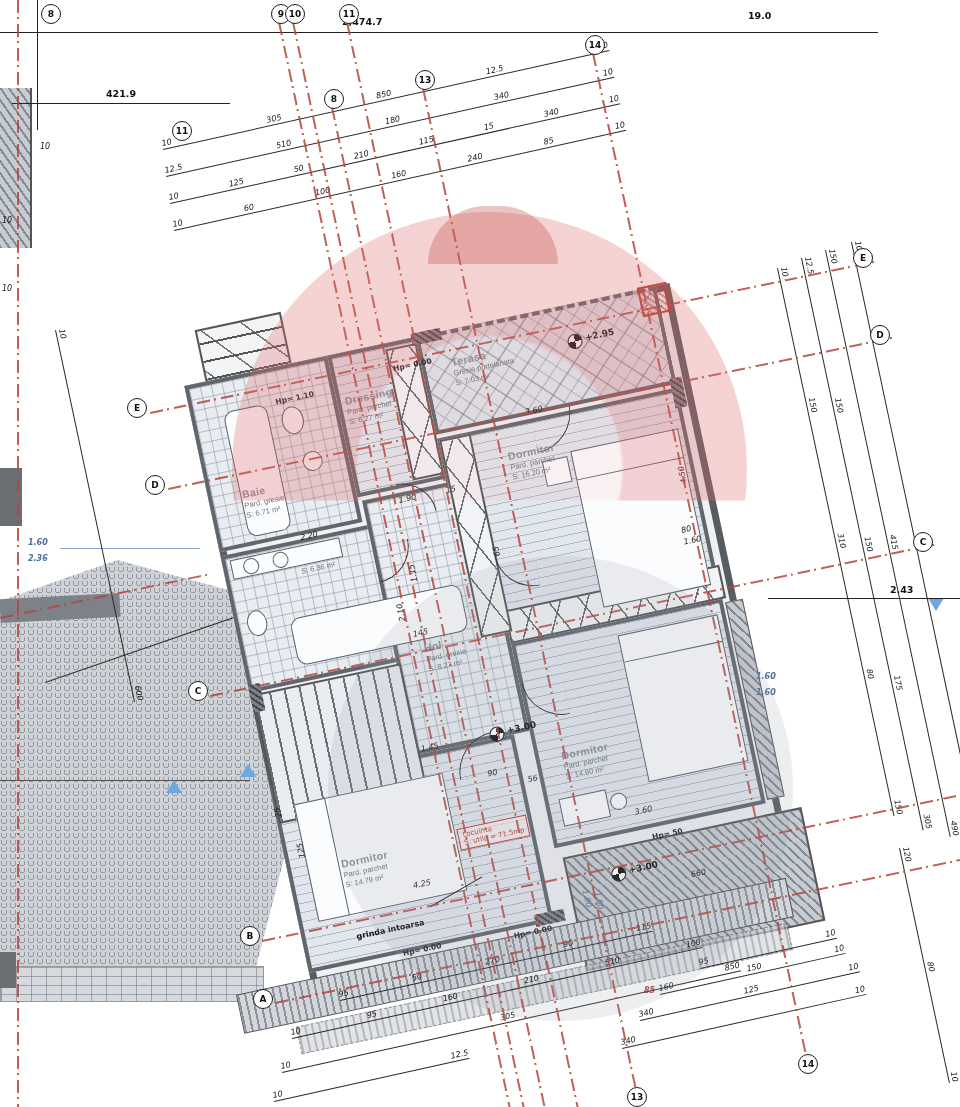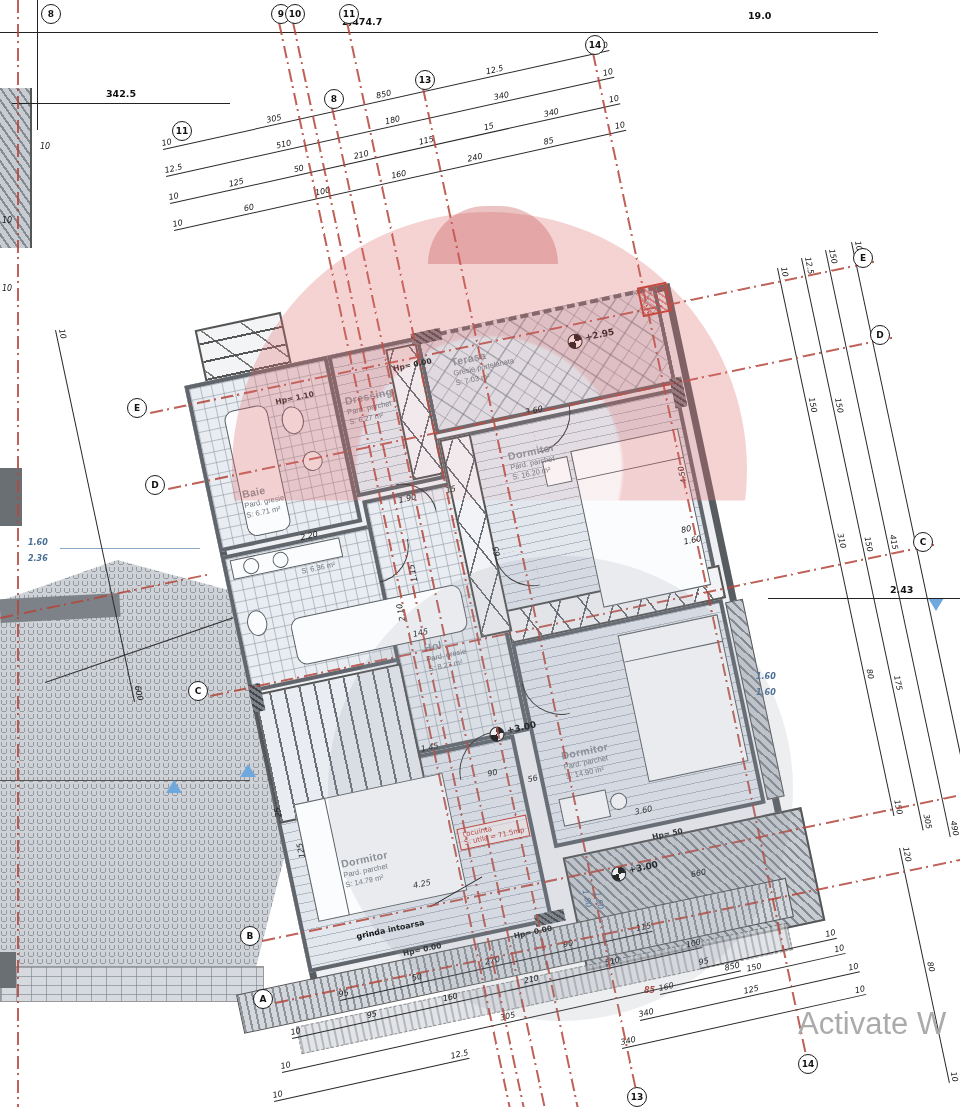--- a/index.html
+++ b/index.html
@@ -83,21 +83,21 @@
 <div id="canvas">
 
   <div class="abs wm" id="wm-gray"></div>
   <div class="abs wm" id="wm-pink"></div>
   <div class="abs wm" id="wm-pink-core"></div>
 
   <div class="abs blk" style="left:0;top:32px;width:878px;"></div>
   <div class="abs dimtxt" style="left:342px;top:16px;">2,474.7</div>
   <div class="abs dimtxt" style="left:748px;top:10px;">19.0</div>
   <div class="abs blk" style="left:12px;top:103px;width:218px;"></div>
-  <div class="abs dimtxt" style="left:106px;top:88px;">342.5</div>
+  <div class="abs dimtxt" style="left:106px;top:88px;">421.9</div>
   <div class="abs" style="left:37px;top:0;height:130px;border-left:1.2px solid #222;z-index:12;"></div>
   <div class="abs small" style="left:40px;top:142px;">10</div>
   <div class="abs small" style="left:2px;top:216px;">10</div>
   <div class="abs small" style="left:2px;top:284px;">10</div>
 
   <div class="abs axisvert" style="left:17px;top:0;height:1107px;"></div>
   <div class="abs axis v" style="left:280px;top:22px;width:1130px;"></div>
   <div class="abs axis v" style="left:294px;top:22px;width:1130px;"></div>
   <div class="abs axis v" style="left:348px;top:22px;width:1120px;"></div>
   <div class="abs axis v" style="left:333px;top:107px;width:1030px;"></div>
@@ -398,15 +398,14 @@
     <div class="abs idim" style="left:458px;top:645px;">660</div>
     <div class="abs idim" style="left:520px;top:306px;">80</div>
     <div class="abs idim" style="left:520px;top:318px;">1.60</div>
     <div class="abs idim rot90" style="left:74px;top:540px;">125</div>
     <div class="abs idim rot90" style="left:62px;top:498px;">25</div>
     <div class="abs idim rot90" style="left:330px;top:288px;">65</div>
     <div class="abs idim" style="left:298px;top:218px;">15</div>
     <div class="abs idim" style="left:236px;top:352px;">145</div>
   </div>
 
-  <div class="abs" id="act1">Activate W</div>
 
 </div>
 
 </body></html>

